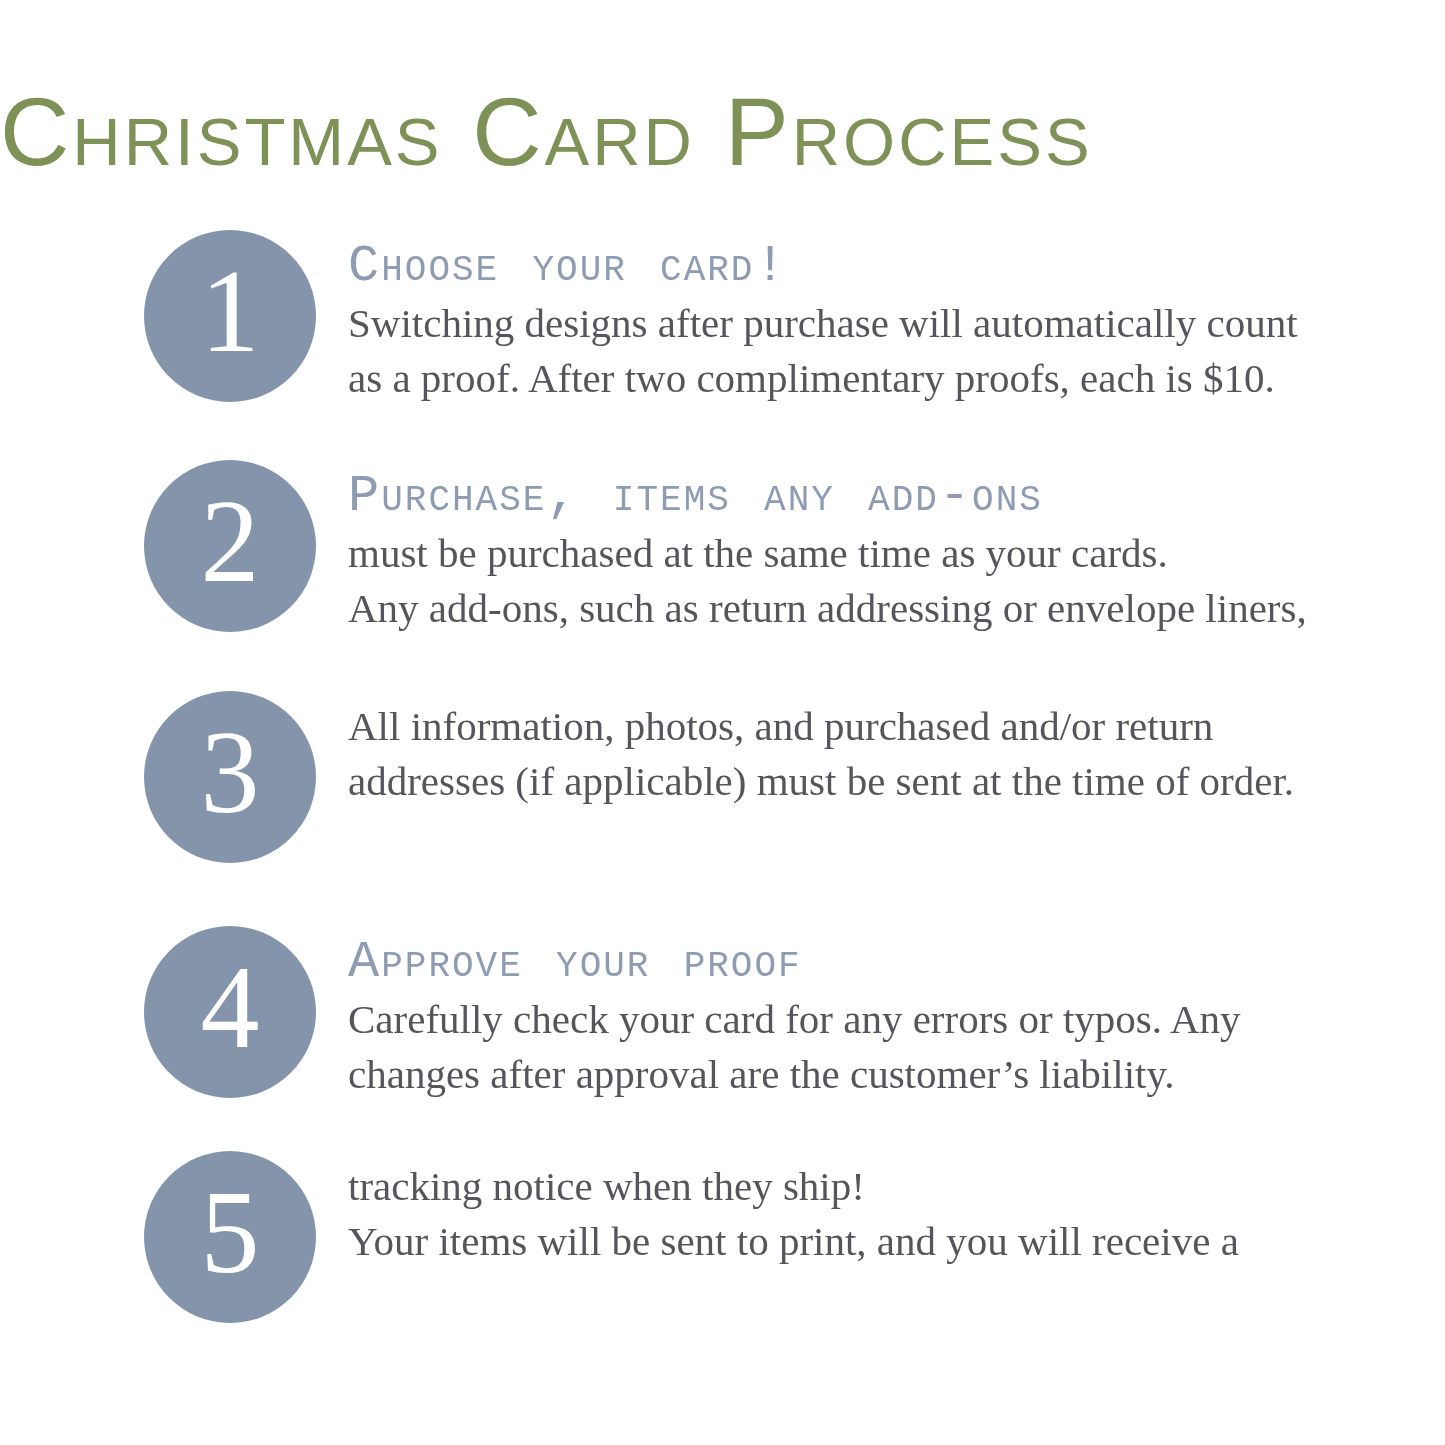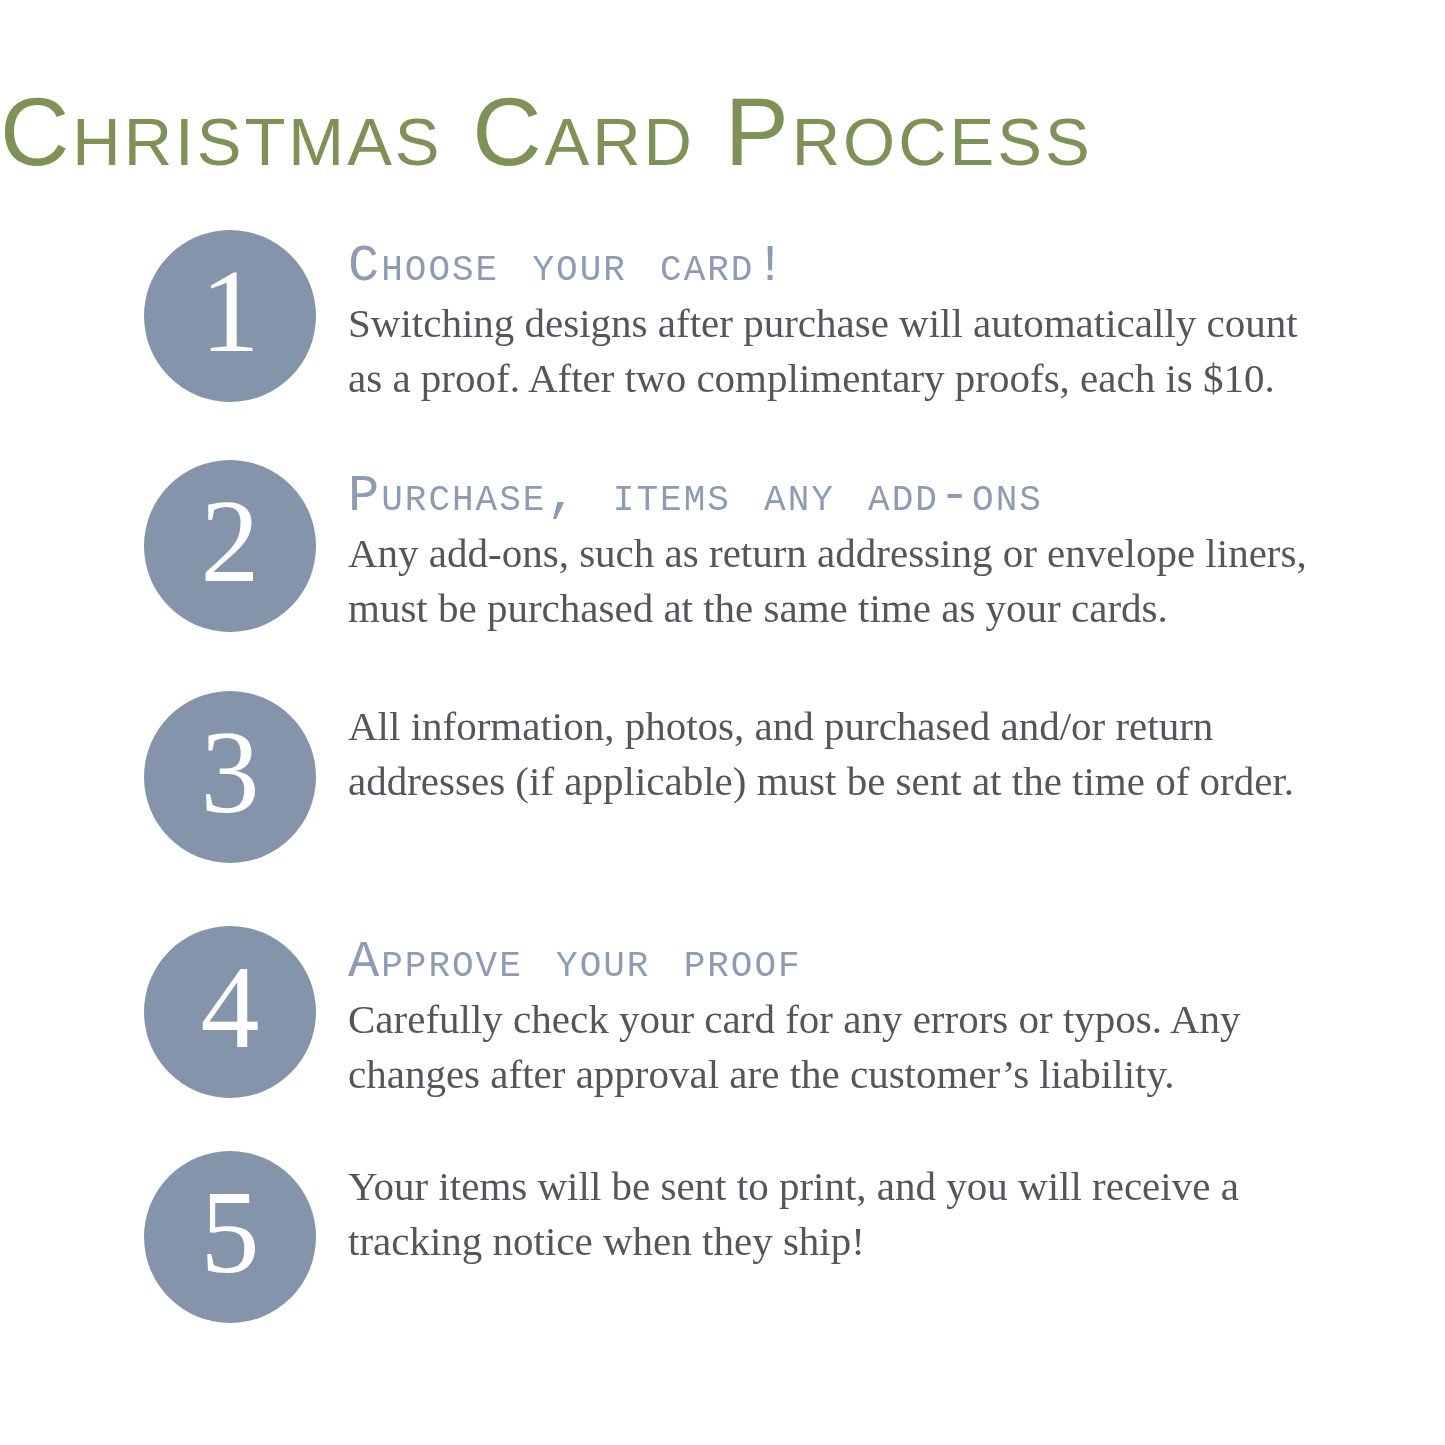--- a/index.html
+++ b/index.html
@@ -100,22 +100,22 @@
     </div>
   </div>
 
   <div class="step step-2">
     <div class="badge">
       <span class="num">2</span>
     </div>
     <div class="content">
       <div class="heading">Purchase, items any add-ons</div>
       <div class="body">
+        <div class="line">must be purchased at the same time as your cards.</div>
         <div class="line">Any add-ons, such as return addressing or envelope liners,</div>
-        <div class="line">must be purchased at the same time as your cards.</div>
       </div>
     </div>
   </div>
 
   <div class="step step-3">
     <div class="badge">
       <span class="num">3</span>
     </div>
     <div class="content">
       <div class="body">
@@ -137,19 +137,19 @@
       </div>
     </div>
   </div>
 
   <div class="step step-5">
     <div class="badge">
       <span class="num">5</span>
     </div>
     <div class="content">
       <div class="body">
+        <div class="line">tracking notice when they ship!</div>
         <div class="line">Your items will be sent to print, and you will receive a</div>
-        <div class="line">tracking notice when they ship!</div>
       </div>
     </div>
   </div>
 
 </div>
 
 </body></html>

